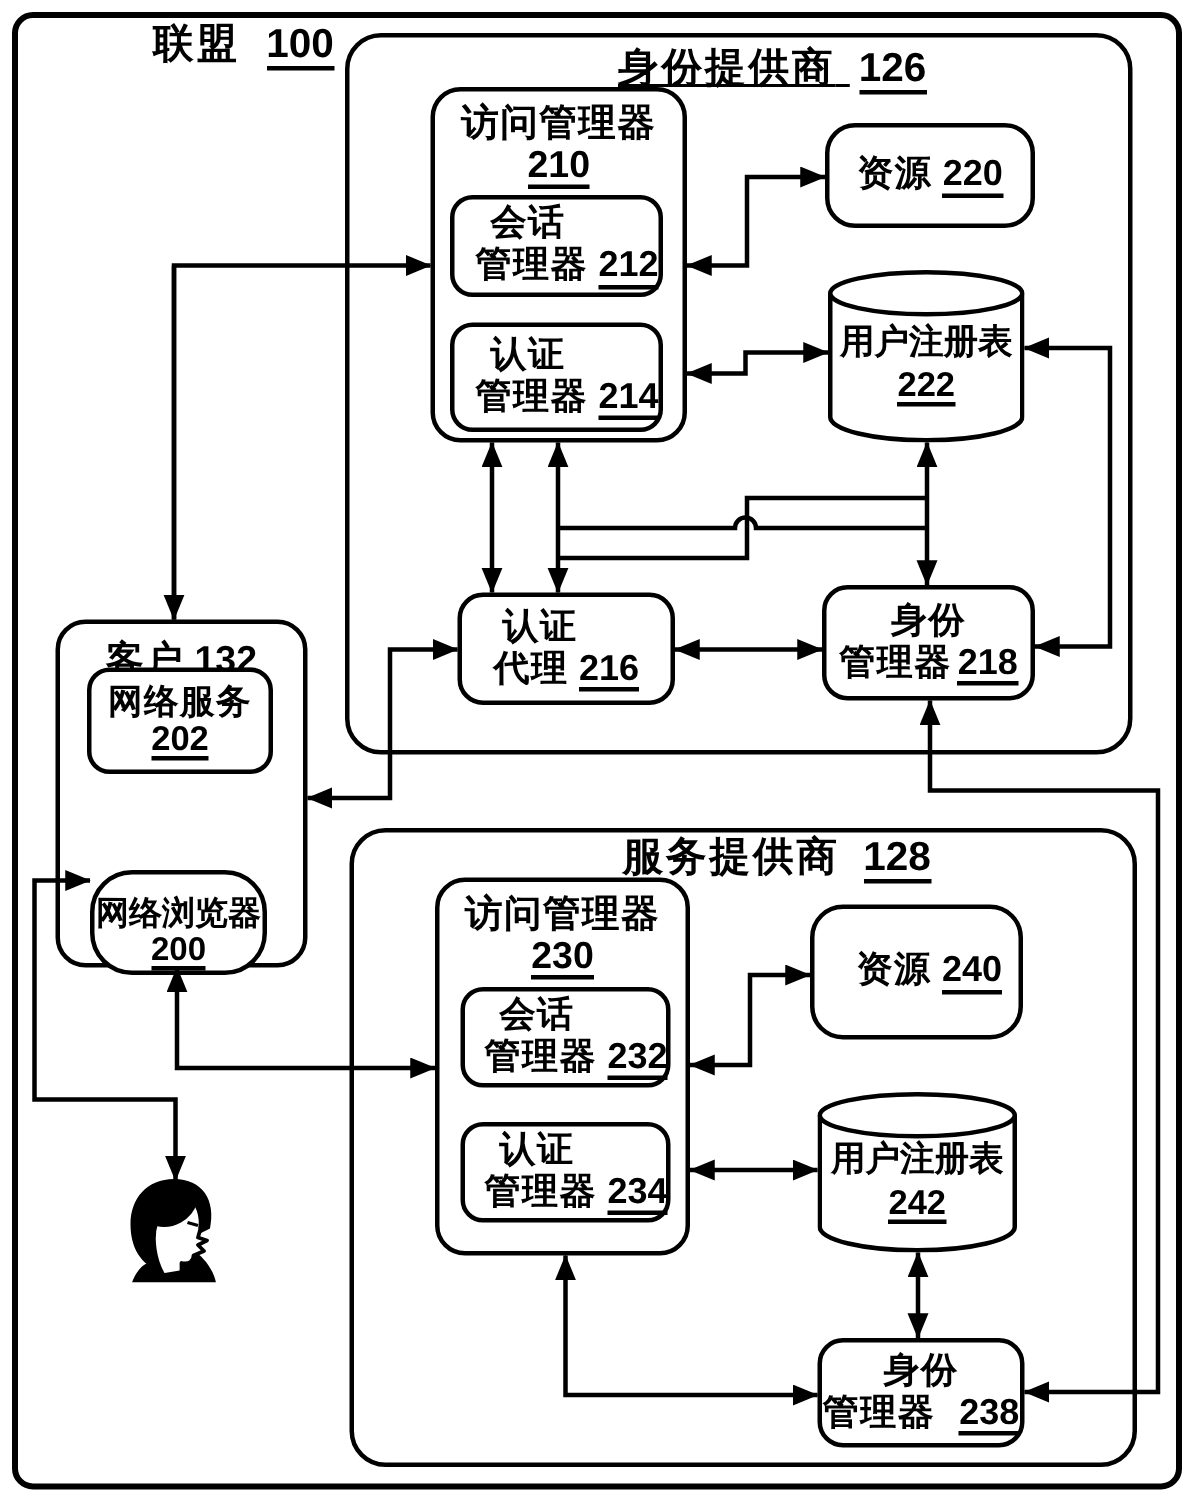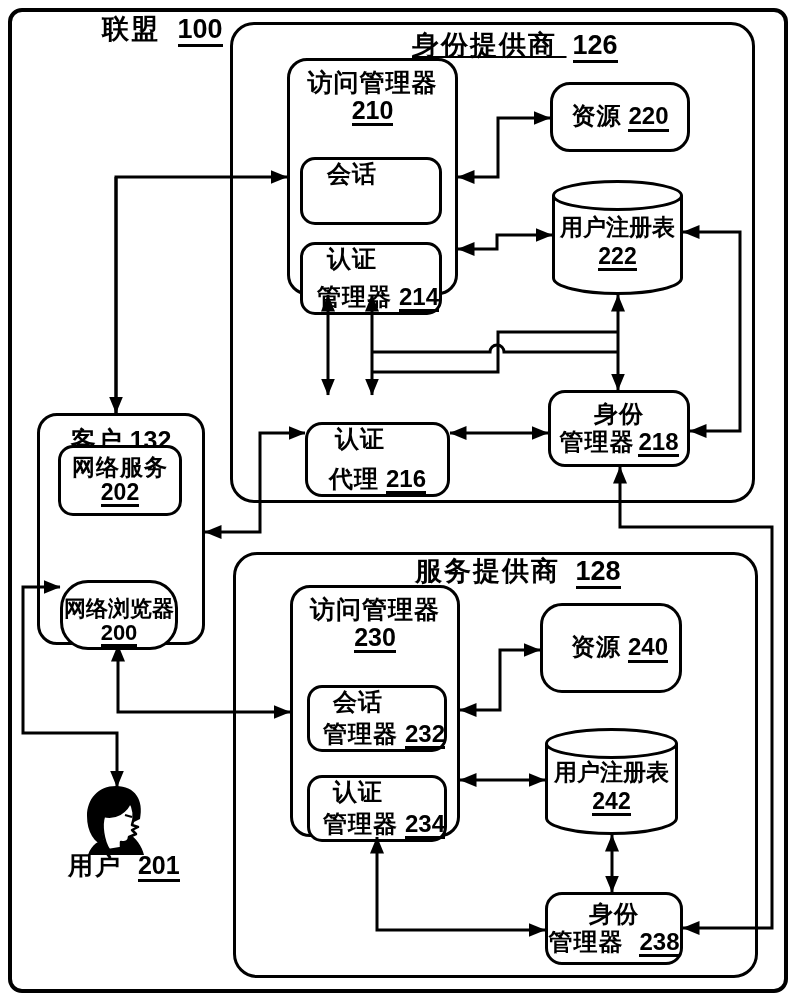--- a/index.html
+++ b/index.html
@@ -9,21 +9,21 @@
   .container{position:absolute;box-sizing:border-box;background:#fff;border:4px solid #000;z-index:1;}
   .node{position:absolute;box-sizing:border-box;background:#fff;border:3px solid #000;z-index:2;
         display:flex;flex-direction:column;align-items:center;justify-content:center;
         line-height:1.18;letter-spacing:1px;}
   .caption{position:absolute;z-index:3;white-space:nowrap;letter-spacing:2px;}
   .ref{display:inline-block;border-bottom:3px solid #000;line-height:1.02;letter-spacing:0;
        font-family:"Liberation Sans",sans-serif;}
   .row{white-space:nowrap;}
   .row .ref{margin-left:7px;}
   .tight .ref{margin-left:5px;}
-  .leftalign{align-items:flex-start;justify-content:space-between;margin-top:27px;}
+  .leftalign{align-items:flex-start;justify-content:center;}
   .toplabel{justify-content:flex-start;}
 
   #wires{position:absolute;left:0;top:0;z-index:4;pointer-events:none;}
 
   .cyl{position:absolute;z-index:2;}
   .cyl svg{position:absolute;left:0;top:0;}
   .cyl .cyltext{position:relative;z-index:1;text-align:center;line-height:1.25;letter-spacing:0;}
 
   .fs27{font-size:27px;}
   .fs25{font-size:25px;}
@@ -53,20 +53,21 @@
     <span class="ref" style="margin-left:6px;">128</span>
   </div>
 
   <div class="node toplabel fs25" style="left:287px;top:58px;width:171px;height:237px;border-radius:20px;padding-top:7px;">
     <span>访问管理器</span>
     <span class="ref">210</span>
   </div>
 
   <div class="node leftalign fs24" style="left:300px;top:130px;width:142px;height:68px;border-radius:15px;padding-left:14px;">
     <span style="margin-left:10px;">会话</span>
+    <span class="row"><span>管理器</span><span class="ref">212</span></span>
   </div>
 
   <div class="node leftalign fs24" style="left:300px;top:215px;width:142px;height:73px;border-radius:15px;padding-left:14px;">
     <span style="margin-left:10px;">认证</span>
     <span class="row"><span>管理器</span><span class="ref">214</span></span>
   </div>
 
   <div class="node fs24" style="left:550px;top:82px;width:140px;height:70px;border-radius:20px;text-align:right;">
     <span class="row"><span>资源</span><span class="ref">220</span></span>
   </div>
@@ -107,24 +108,20 @@
   </div>
 
   <div style="position:absolute;left:82px;top:785px;z-index:2;">
     <svg width="72" height="70" viewBox="0 0 72 70">
       <path d="M6,70 C10,58 20,53 30,55 L46,48 C54,53 60,61 62,70 Z" fill="#000"></path>
       <path d="M34,1 C16,1 5,14 5,31 C5,47 12,58 24,62 C20,51 19,40 22,31 C33,34 45,27 48,17 C52,23 52,31 50,38 L58,34 C62,15 53,1 34,1 Z" fill="#000"></path>
       <path d="M22,31 C33,34 45,27 48,17 C52,23 53,32 50,40 L56,42 L50,45 L54,49 L47,52 C47,56 44,58 39,57 L39,63 L27,65 C21,55 19,40 22,31 Z" fill="#fff" stroke="#000" stroke-width="2.5" stroke-linejoin="round"></path>
       <path d="M43,30 l7,2" stroke="#000" stroke-width="2.2"></path>
     </svg>
   </div>
-  <div class="caption fs25" style="left:68px;top:849px;">
-    <span>用户</span>
-    <span class="ref" style="margin-left:7px;">201</span>
-  </div>
 
   <div class="node toplabel fs25" style="left:290px;top:585px;width:170px;height:252px;border-radius:20px;padding-top:7px;">
     <span>访问管理器</span>
     <span class="ref">230</span>
   </div>
 
   <div class="node leftalign fs24" style="left:307px;top:658px;width:140px;height:67px;border-radius:15px;padding-left:13px;">
     <span style="margin-left:10px;">会话</span>
     <span class="row"><span>管理器</span><span class="ref">232</span></span>
   </div>

